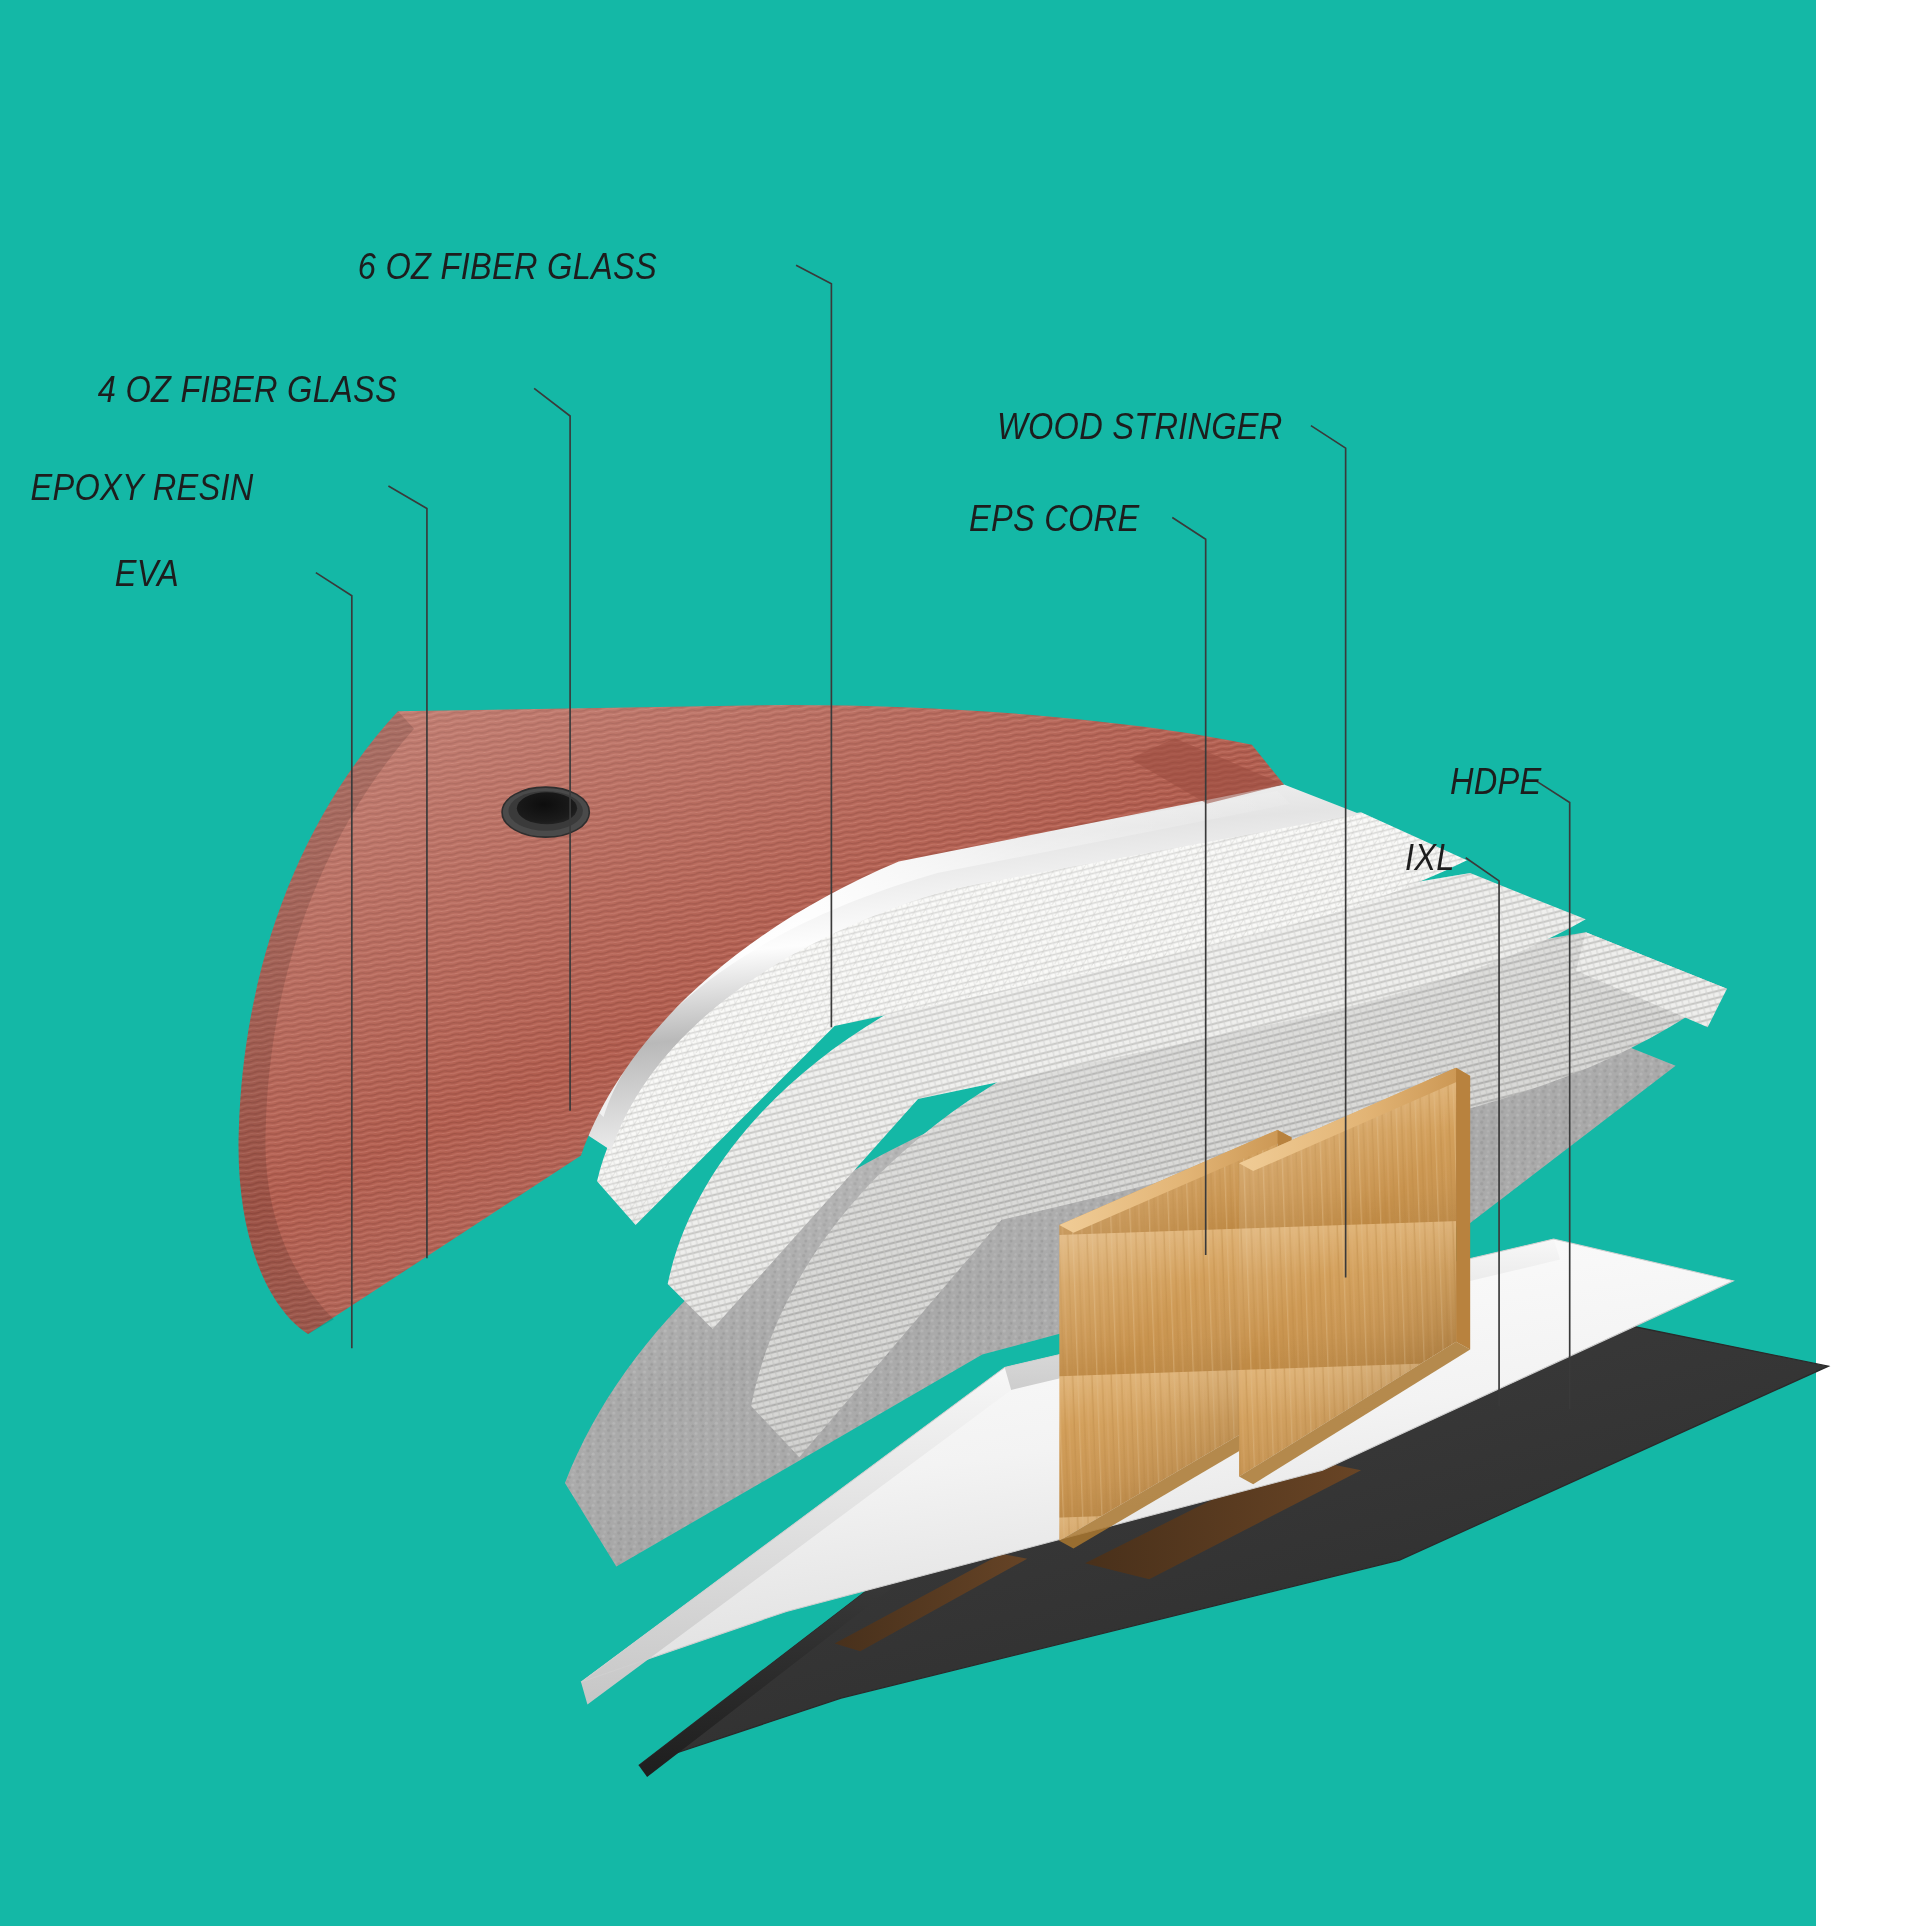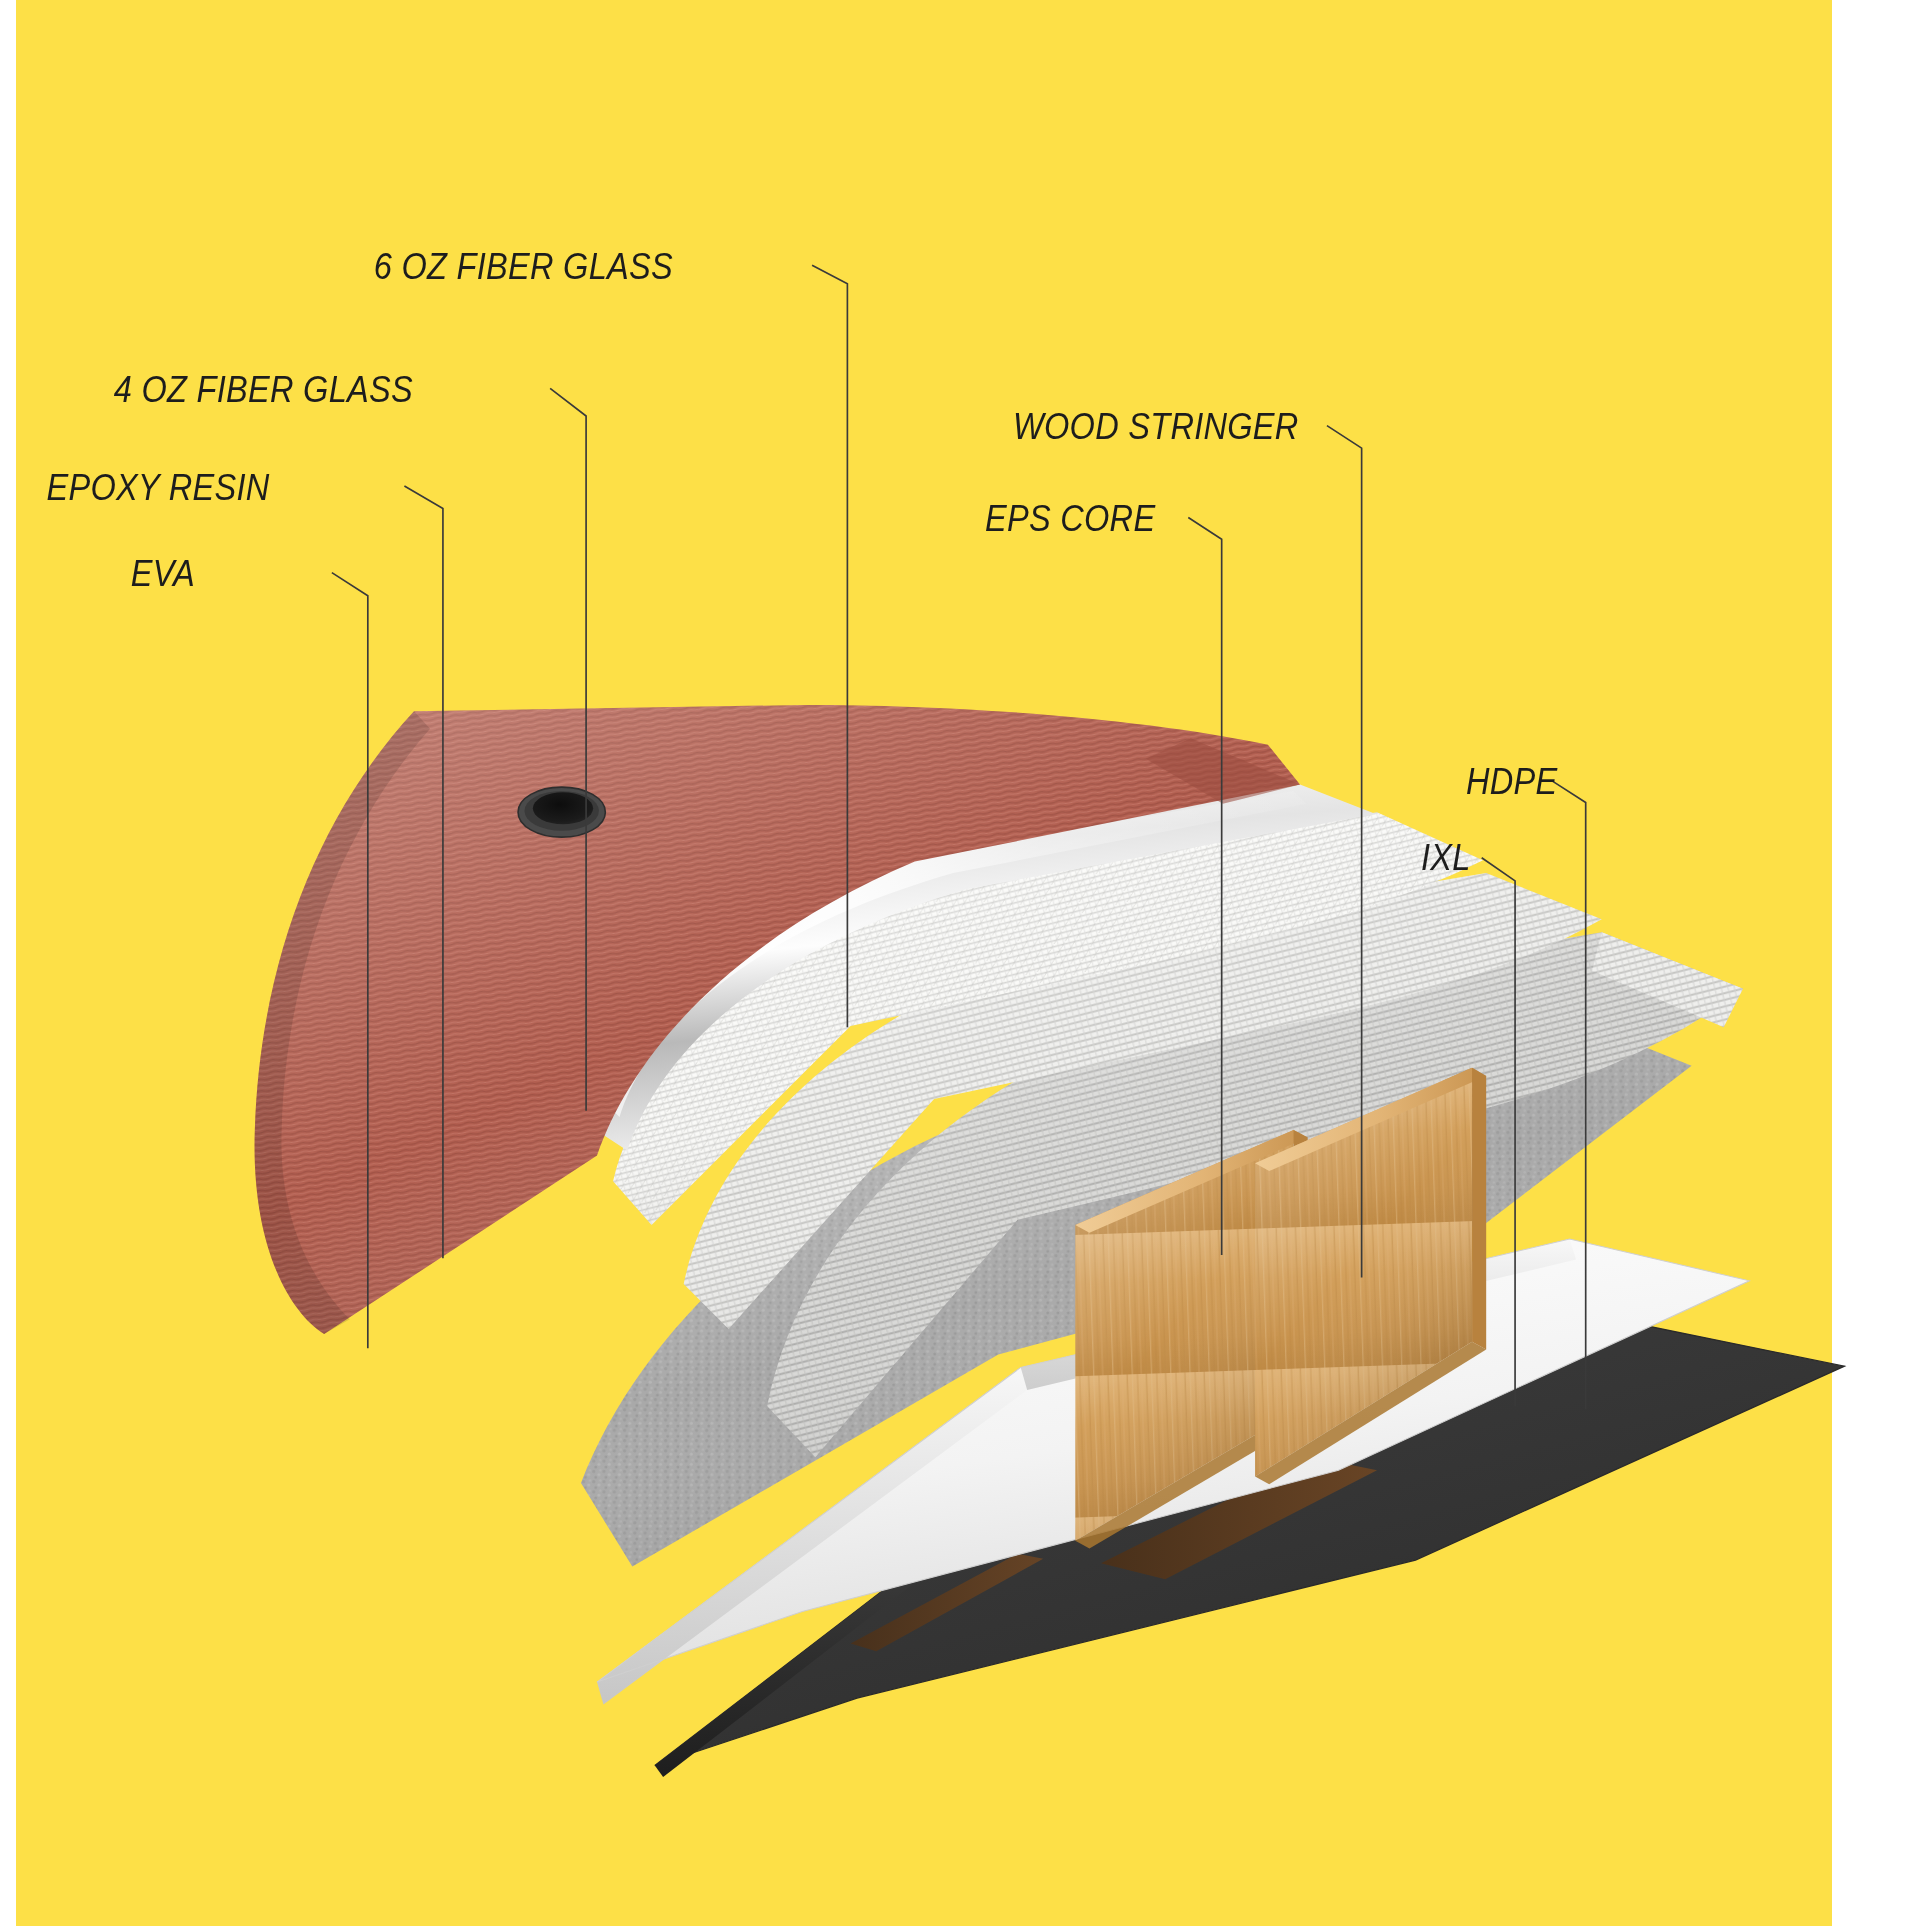--- a/index.html
+++ b/index.html
@@ -1,17 +1,17 @@
 <!DOCTYPE html>
 <html style="font-size:10.3px"><head>
 <meta charset="utf-8">
 <style>
   html,body{margin:0;padding:0;background:#ffffff;}
   body{width:1926px;height:1926px;overflow:hidden;font-family:"Liberation Sans",sans-serif;}
-  #stage{position:relative;width:1816px;height:1926px;background:#fde047;margin-left:16px;}
+  #stage{position:relative;width:1816px;height:1926px;background:#14b8a6;}
   #art{position:absolute;left:0;top:0;width:1926px;height:1926px;}
   .lbl{
     position:absolute;
     font-family:"Liberation Sans",sans-serif;
     font-style:italic;
     font-weight:300;
     font-size:37px;
     letter-spacing:0.3px;
     color:#1d1d1d;
     white-space:nowrap;

